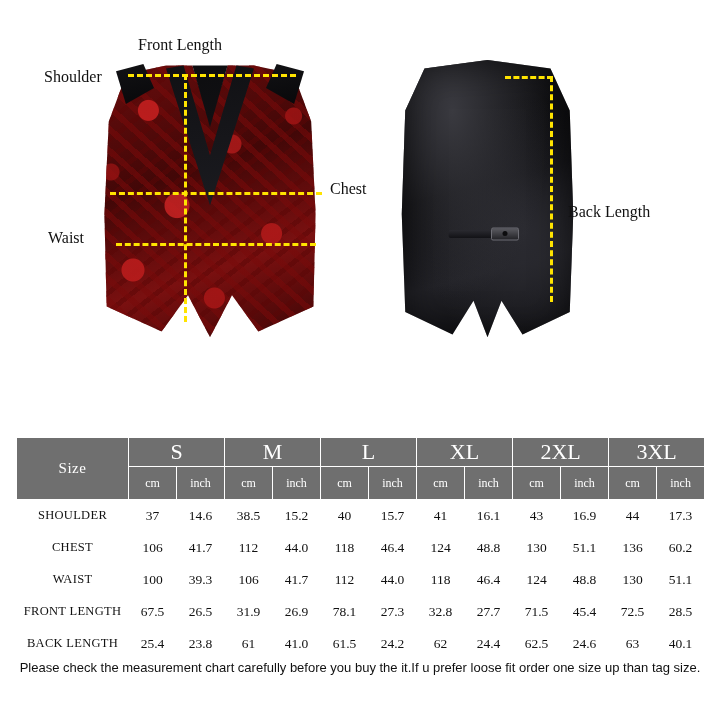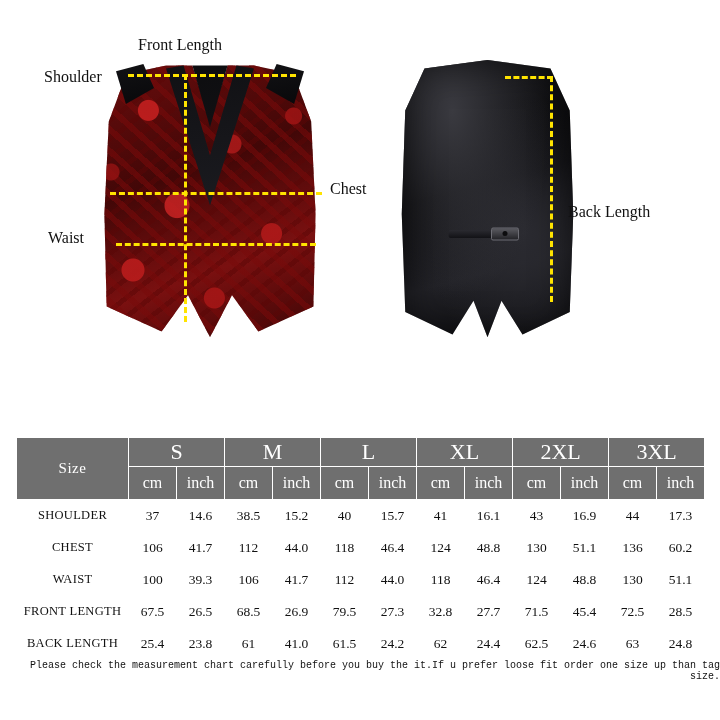--- a/index.html
+++ b/index.html
@@ -173,45 +173,45 @@
     font-weight: normal;
   }
   .hdr-size {
     font-size: 15px;
     letter-spacing: 0.5px;
   }
   .hdr-letter {
     font-size: 22px;
   }
   .hdr-unit {
-    font-size: 16px;
+    font-size: 12px;
     height: 30px;
   }
   .row-label {
     background: #ffffff;
     color: #111111;
     font-size: 12.5px;
     letter-spacing: 0.3px;
     font-variant: small-caps;
     text-transform: uppercase;
   }
   .data-cell {
     background: #ffffff;
     color: #111111;
     font-size: 13.5px;
     height: 29px;
   }
   .footnote {
     position: absolute;
     left: 0; right: 0;
     top: 660px;
-    text-align: right;
-    font-size: 10px;
-    color: #111111;
-    font-family: Liberation Mono, monospace;
+    text-align: center;
+    font-size: 13px;
+    color: #111111;
+    font-family: Liberation Sans, sans-serif;
   }
 </style>
 </head>
 <body>
 
 <div class="illustration">
 
   <div class="vest-wrap vest-front-wrap">
     <div class="vest-body">
       <div class="front-shell"></div>
@@ -333,23 +333,23 @@
         <td class="data-cell">46.4</td>
         <td class="data-cell">124</td>
         <td class="data-cell">48.8</td>
         <td class="data-cell">130</td>
         <td class="data-cell">51.1</td>
       </tr>
       <tr>
         <td class="row-label">FRONT LENGTH</td>
         <td class="data-cell">67.5</td>
         <td class="data-cell">26.5</td>
-        <td class="data-cell">68.5</td>
+        <td class="data-cell">31.9</td>
         <td class="data-cell">26.9</td>
-        <td class="data-cell">79.5</td>
+        <td class="data-cell">78.1</td>
         <td class="data-cell">27.3</td>
         <td class="data-cell">32.8</td>
         <td class="data-cell">27.7</td>
         <td class="data-cell">71.5</td>
         <td class="data-cell">45.4</td>
         <td class="data-cell">72.5</td>
         <td class="data-cell">28.5</td>
       </tr>
       <tr>
         <td class="row-label">BACK LENGTH</td>
@@ -357,19 +357,19 @@
         <td class="data-cell">23.8</td>
         <td class="data-cell">61</td>
         <td class="data-cell">41.0</td>
         <td class="data-cell">61.5</td>
         <td class="data-cell">24.2</td>
         <td class="data-cell">62</td>
         <td class="data-cell">24.4</td>
         <td class="data-cell">62.5</td>
         <td class="data-cell">24.6</td>
         <td class="data-cell">63</td>
-        <td class="data-cell">24.8</td>
+        <td class="data-cell">40.1</td>
       </tr>
     </tbody>
   </table>
 </div>
 
 <div class="footnote">Please check the measurement chart carefully before you buy the it.If u prefer loose fit order one size up than tag size.</div>
 
 </body></html>

